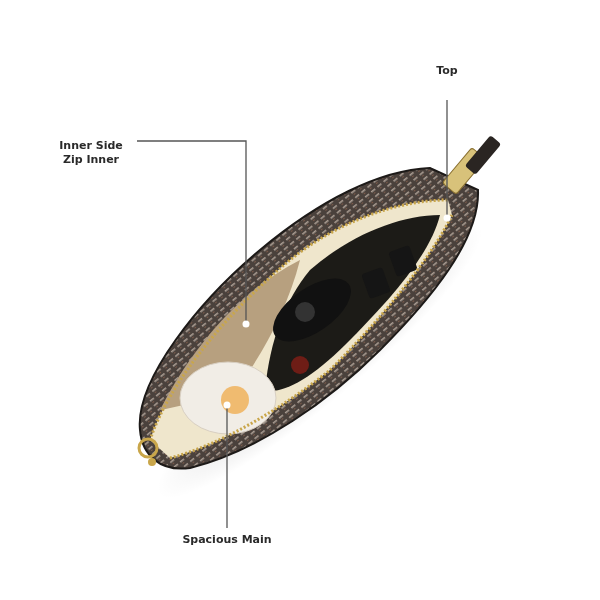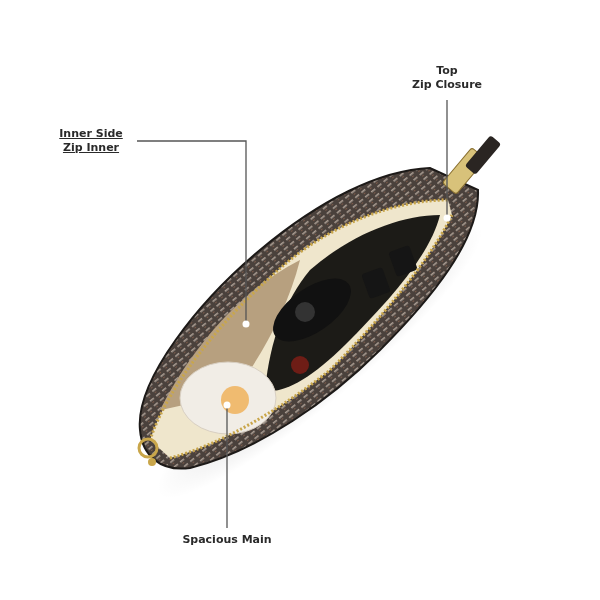--- a/index.html
+++ b/index.html
@@ -64,23 +64,22 @@
     <polyline points="137,141 246,141 246,324" fill="none" stroke="#555" stroke-width="1.3"></polyline>
     <circle cx="246" cy="324" r="3.5" fill="#fff"></circle>
 
     <line x1="227" y1="405" x2="227" y2="528" stroke="#555" stroke-width="1.3"></line>
     <circle cx="227" cy="405" r="3.5" fill="#fff"></circle>
   </g>
 </svg>
 
 <div class="label" style="left:395px;top:64px;width:104px;">
   <span>Top</span>
-  <span>Zip Closure</span>
 </div>
 
-<div class="label" style="left:50px;top:127px;width:82px;text-decoration:underline;">
+<div class="label" style="left:50px;top:139px;width:82px;">
   <span>Inner Side</span>
   <span>Zip Inner</span>
 </div>
 
 <div class="label" style="left:160px;top:533px;width:134px;text-align:center;">
   <span>Spacious Main</span>
 </div>
 
 </body></html>

